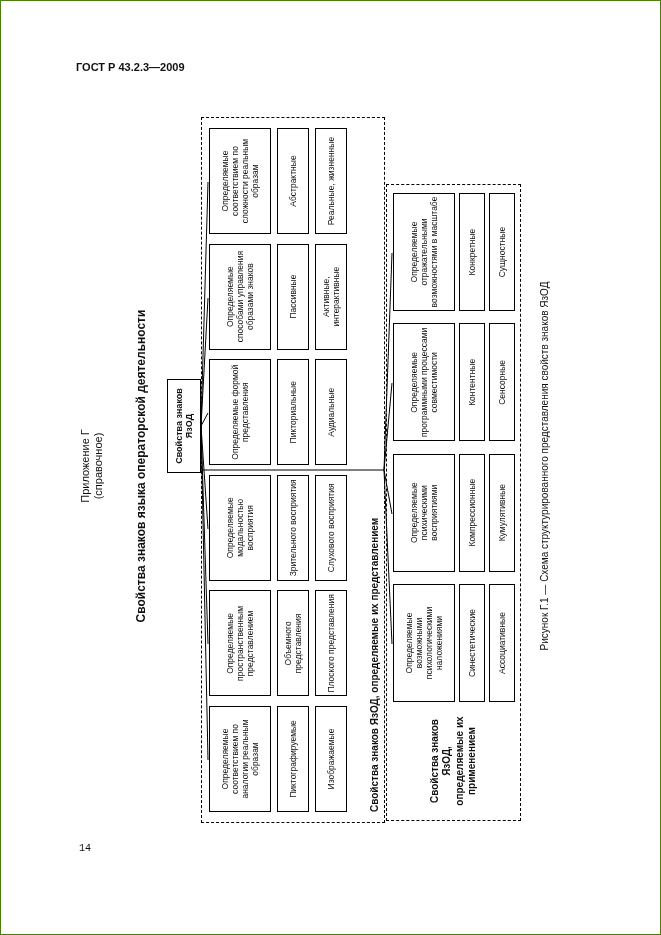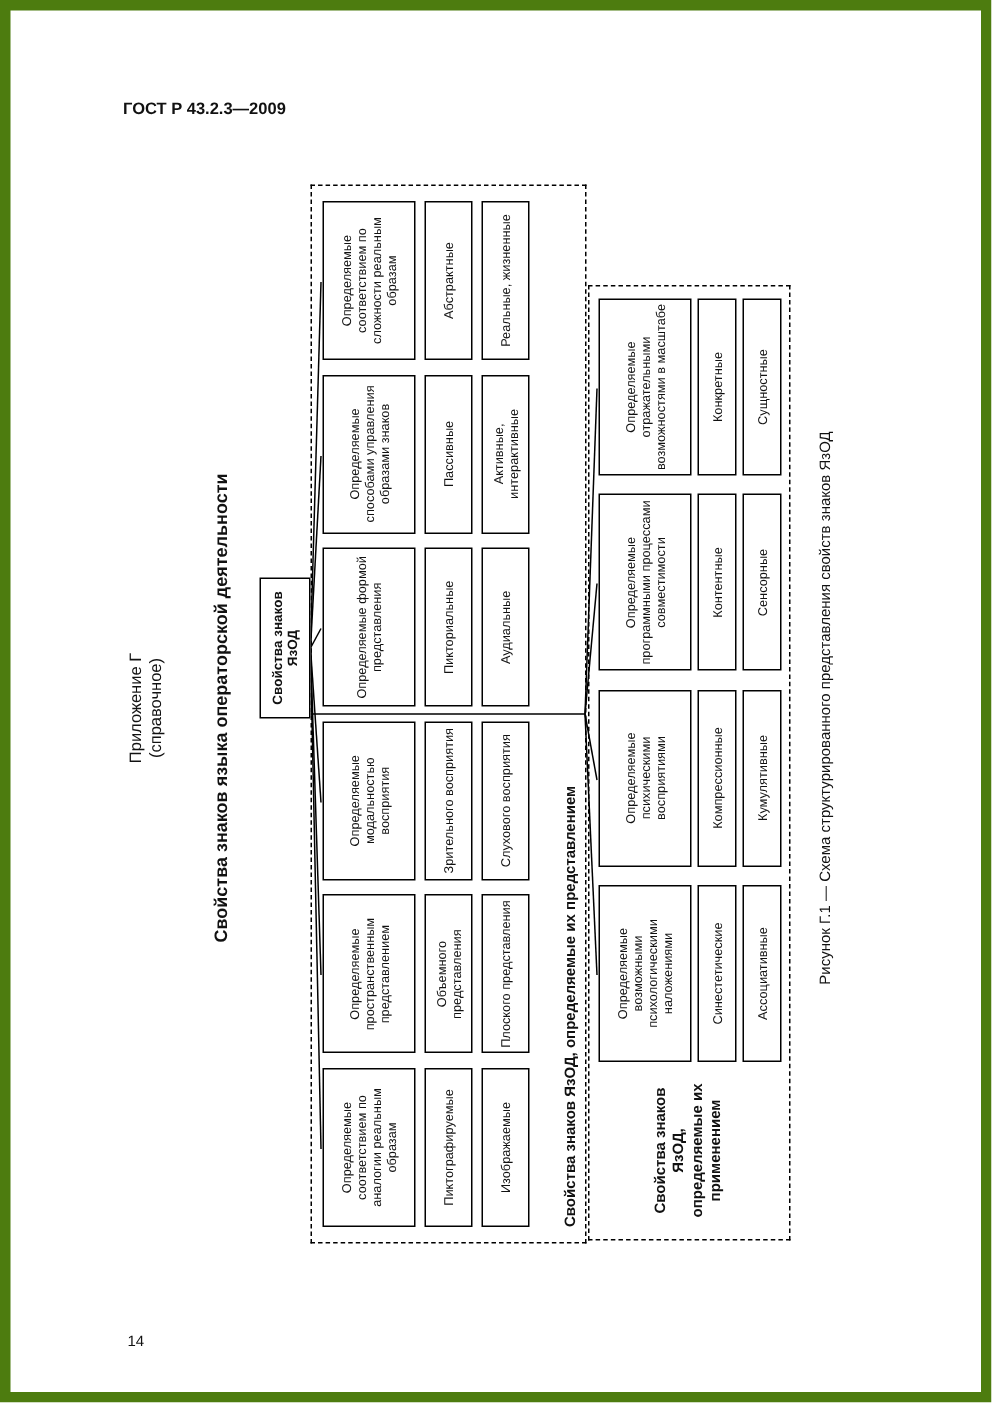--- a/index.html
+++ b/index.html
@@ -7,30 +7,31 @@
     width: 661px; height: 935px;
     background: #ffffff;
     font-family: "Liberation Sans", sans-serif;
     color: #111;
     position: relative;
     overflow: hidden;
   }
   .page {
     position: absolute; inset: 0;
     background: #ffffff;
-    border: 7px solid #4d7c0f;
+    border: 1px solid #4d7c0f;
     box-sizing: border-box;
   }
   .doc-header {
     position: absolute; left: 75px; top: 60px;
     font-size: 11px; font-weight: bold; white-space: nowrap;
   }
   .page-number {
-    position: absolute; left: 78px; top: 882px;
+    position: absolute; left: 78px; top: 842px;
     font-size: 10px;
+    font-family: Liberation Mono, monospace;
   }
   
   .canvas {
     position: absolute; left: 73px; top: 60px;
     width: 810px; height: 490px;
     transform-origin: 0 0;
     transform: rotate(-90deg) translateX(-810px);
   }
   .appendix      { position: absolute; top: 5px;  left: 0; right: 0; text-align: center; font-size: 11px; }
   .appendix-note { position: absolute; top: 18px; left: 0; right: 0; text-align: center; font-size: 11px; }

